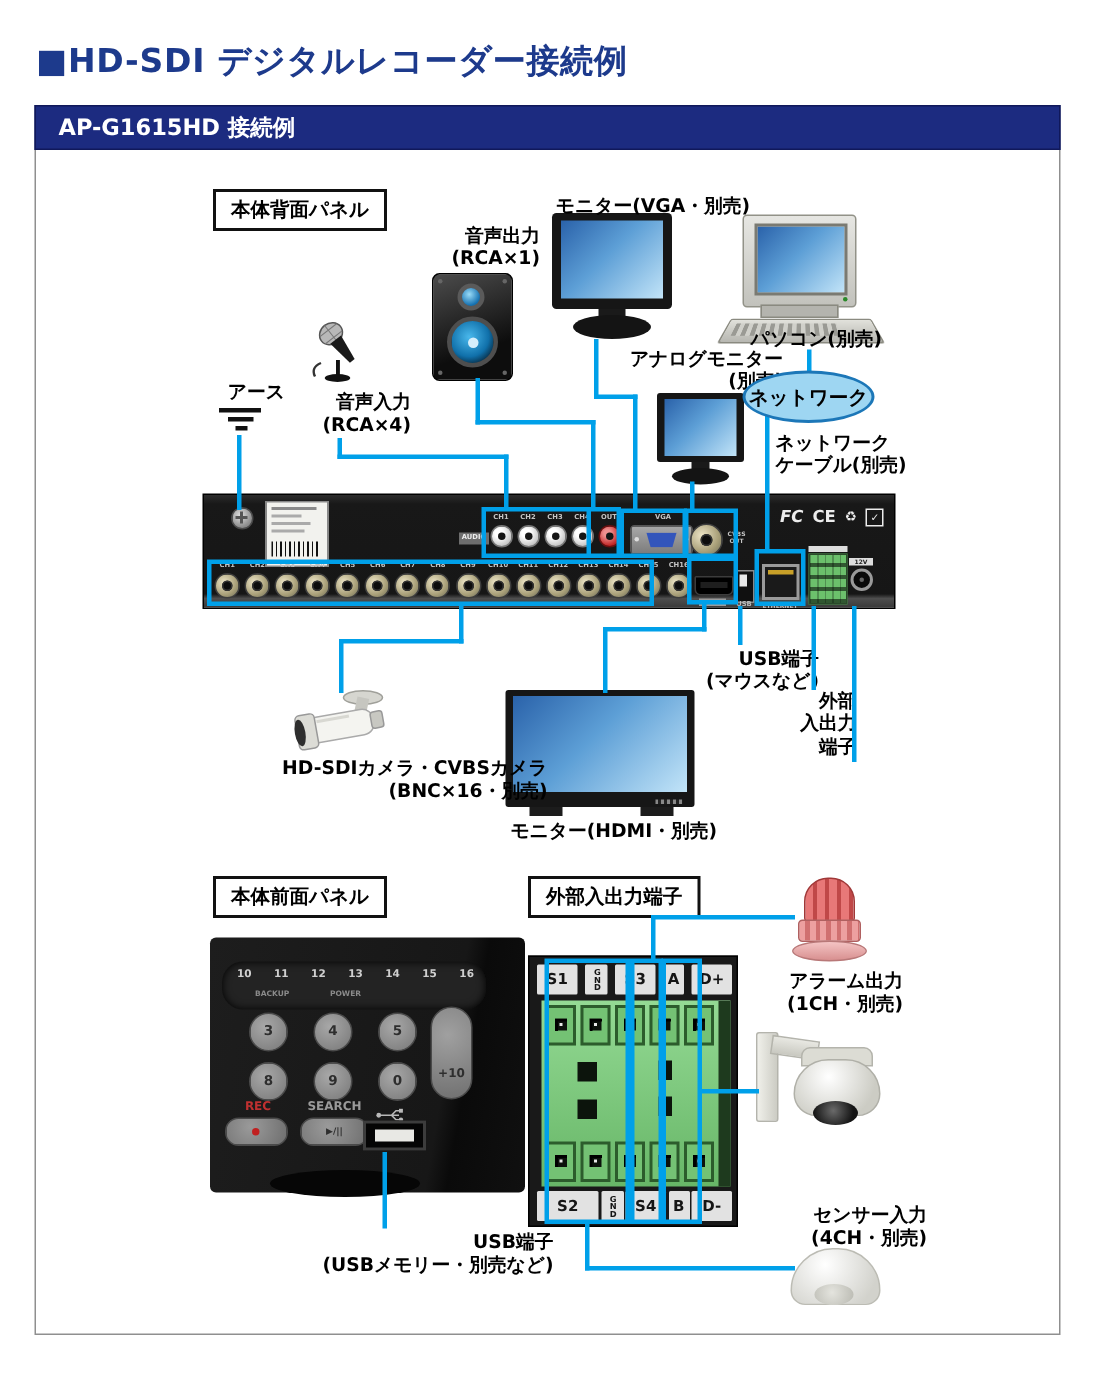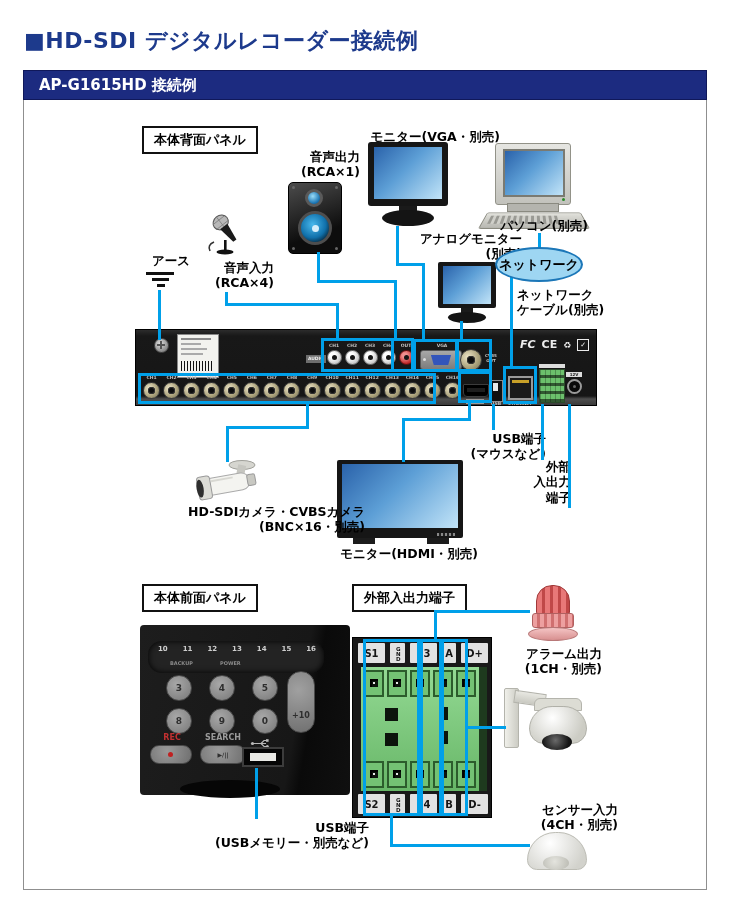--- a/index.html
+++ b/index.html
@@ -413,21 +413,21 @@
           <div class="tconn"></div>
           <div class="tconn"></div>
       </div>
       <div class="abs" style="left:24px;top:41px;width:13px;height:13px;background:#0c140c;"></div>
       <div class="abs" style="left:24px;top:66px;width:13px;height:13px;background:#0c140c;"></div>
       <div class="abs" style="left:78px;top:40px;width:9px;height:13px;background:#0c140c;"></div>
       <div class="abs" style="left:78px;top:64px;width:9px;height:13px;background:#0c140c;"></div>
     </div>
 
     <div class="abs" style="left:5px;top:156px;width:130px;height:20px;display:flex;justify-content:space-between;">
-      <div class="pin" style="width:27px;">S2</div>
+      <div class="pin" style="width:41px;">S2</div>
       <div class="pin g" style="width:15px;">GND</div>
       <div class="pin" style="width:27px;">S4</div>
       <div class="pin" style="width:14px;">B</div>
       <div class="pin" style="width:27px;">D-</div>
     </div>
   </div>
 
   <div class="cbox" style="left:363px;top:639px;width:57px;height:177px;"></div>
   <div class="cbox" style="left:420px;top:639px;width:22px;height:177px;"></div>
   <div class="cbox" style="left:441px;top:639px;width:27px;height:177px;"></div>

